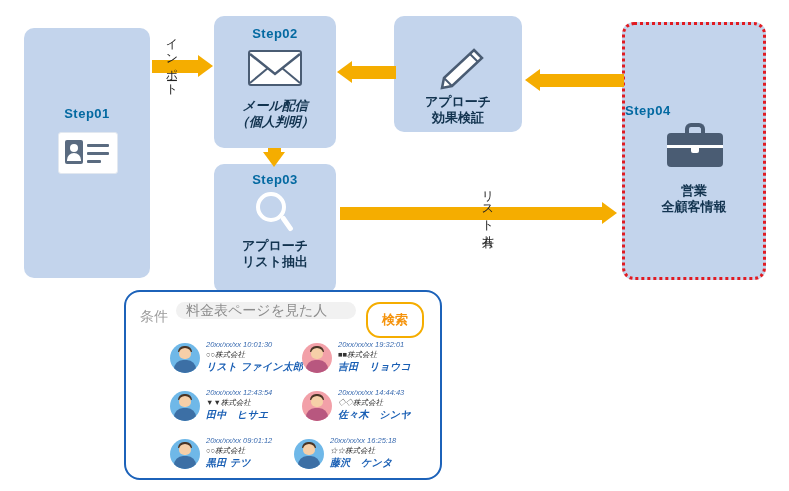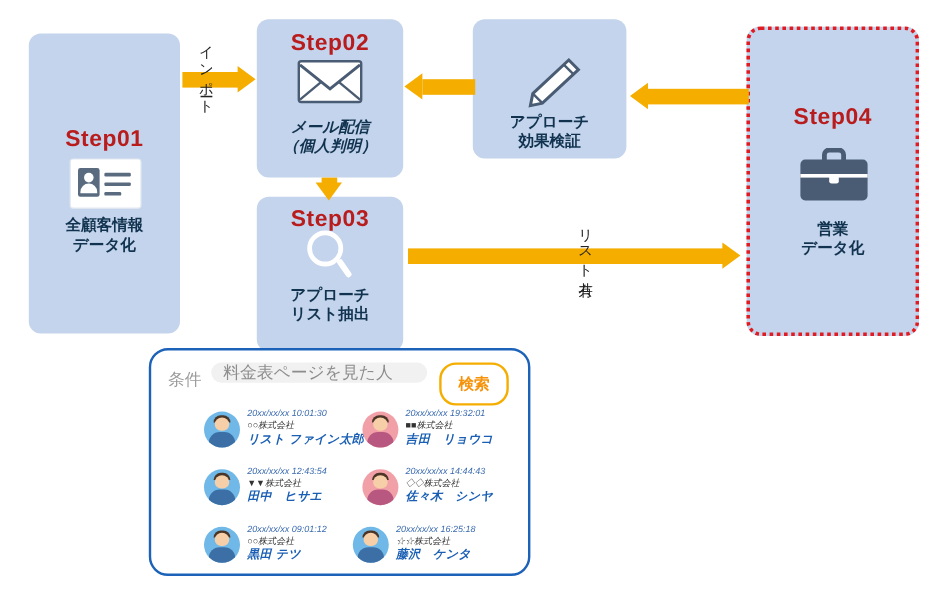--- a/index.html
+++ b/index.html
@@ -20,22 +20,22 @@
   .box {
     position: absolute;
     box-sizing: border-box;
     background: #c3d4ec;
     border-radius: 10px;
     color: #1b3a63;
     text-align: center;
   }
   .step-title {
     font-weight: bold;
-    font-size: 19px;
-    color: #b91c1c;
+    font-size: 13px;
+    color: #0369a1;
     letter-spacing: 0.5px;
   }
   .step-label {
     font-weight: bold;
     font-size: 13px;
     line-height: 1.25;
     color: #12334f;
   }
   .dashed-box {
     position: absolute;
@@ -303,22 +303,20 @@
     <div class="step-title" style="position:absolute; left:0; top:78px; width:100%;">Step01</div>
     <div class="icon-card" style="left:34px; top:104px;">
       <div class="ic-photo">
           <div class="h"></div>
           <div class="b"></div>
         </div>
       <div class="ln" style="top:11px; width:22px;"></div>
       <div class="ln" style="top:19px; width:22px;"></div>
       <div class="ln" style="top:27px; width:14px;"></div>
     </div>
-    <div class="step-label" style="position:absolute; left:0; top:152px; width:100%; white-space:pre-line;"><span>全顧客情報
-データ化</span></div>
   </div>
 
   <div class="box" style="left:214px; top:16px; width:122px; height:132px;">
     <div class="step-title" style="position:absolute; left:0; top:10px; width:100%;">Step02</div>
     <div class="mail-icon" style="left:34px; top:34px;">
       <div class="env"></div>
       <svg width="54" height="38" style="position:absolute;left:0;top:0;">
         <polyline points="2,4 27,24 52,4" fill="none" stroke="#4a5c73" stroke-width="2.5"></polyline>
         <polyline points="2,33 20,18" fill="none" stroke="#4a5c73" stroke-width="2"></polyline>
         <polyline points="52,33 34,18" fill="none" stroke="#4a5c73" stroke-width="2"></polyline>
@@ -344,29 +342,29 @@
         <path d="M44 4 L52 12 L22 40 L12 42 L14 32 Z" fill="#ffffff" stroke="#4a5c73" stroke-width="2.5"></path>
         <path d="M40 8 L48 16" stroke="#4a5c73" stroke-width="2"></path>
         <path d="M14 32 L22 40" stroke="#4a5c73" stroke-width="2"></path>
       </svg>
     </div>
     <div class="step-label" style="position:absolute; left:0; top:78px; width:100%; white-space:pre-line;"><span>アプローチ
 効果検証</span></div>
   </div>
 
   <div class="dashed-box" style="left:622px; top:22px; width:144px; height:258px;">
-    <div class="step-title" style="position:absolute; left:0; top:62px; width:100%; text-align:center;">Step04</div>
+    <div class="step-title" style="position:absolute; left:0; top:78px; width:100%; text-align:left;">Step04</div>
     <div class="bag-icon" style="left:42px; top:96px;">
       <div class="bag-handle"></div>
       <div class="bag-body"></div>
       <div class="bag-line"></div>
       <div class="bag-clasp"></div>
     </div>
     <div class="step-label" style="position:absolute; left:0; top:158px; width:100%; text-align:center; white-space:pre-line;"><span>営業
-データ化</span></div>
+全顧客情報</span></div>
   </div>
 
   <div class="arrow" style="left:152px; top:60px; width:48px; height:13px;"></div>
   <div class="arrow-head right" style="left:198px; top:55px;"></div>
   <div class="vlabel" style="left:166px; top:30px;">インポート</div>
 
   <div class="arrow" style="left:268px; top:148px; width:13px; height:8px;"></div>
   <div class="arrow-head down" style="left:263px; top:152px;"></div>
 
   <div class="arrow" style="left:352px; top:66px; width:44px; height:13px;"></div>

